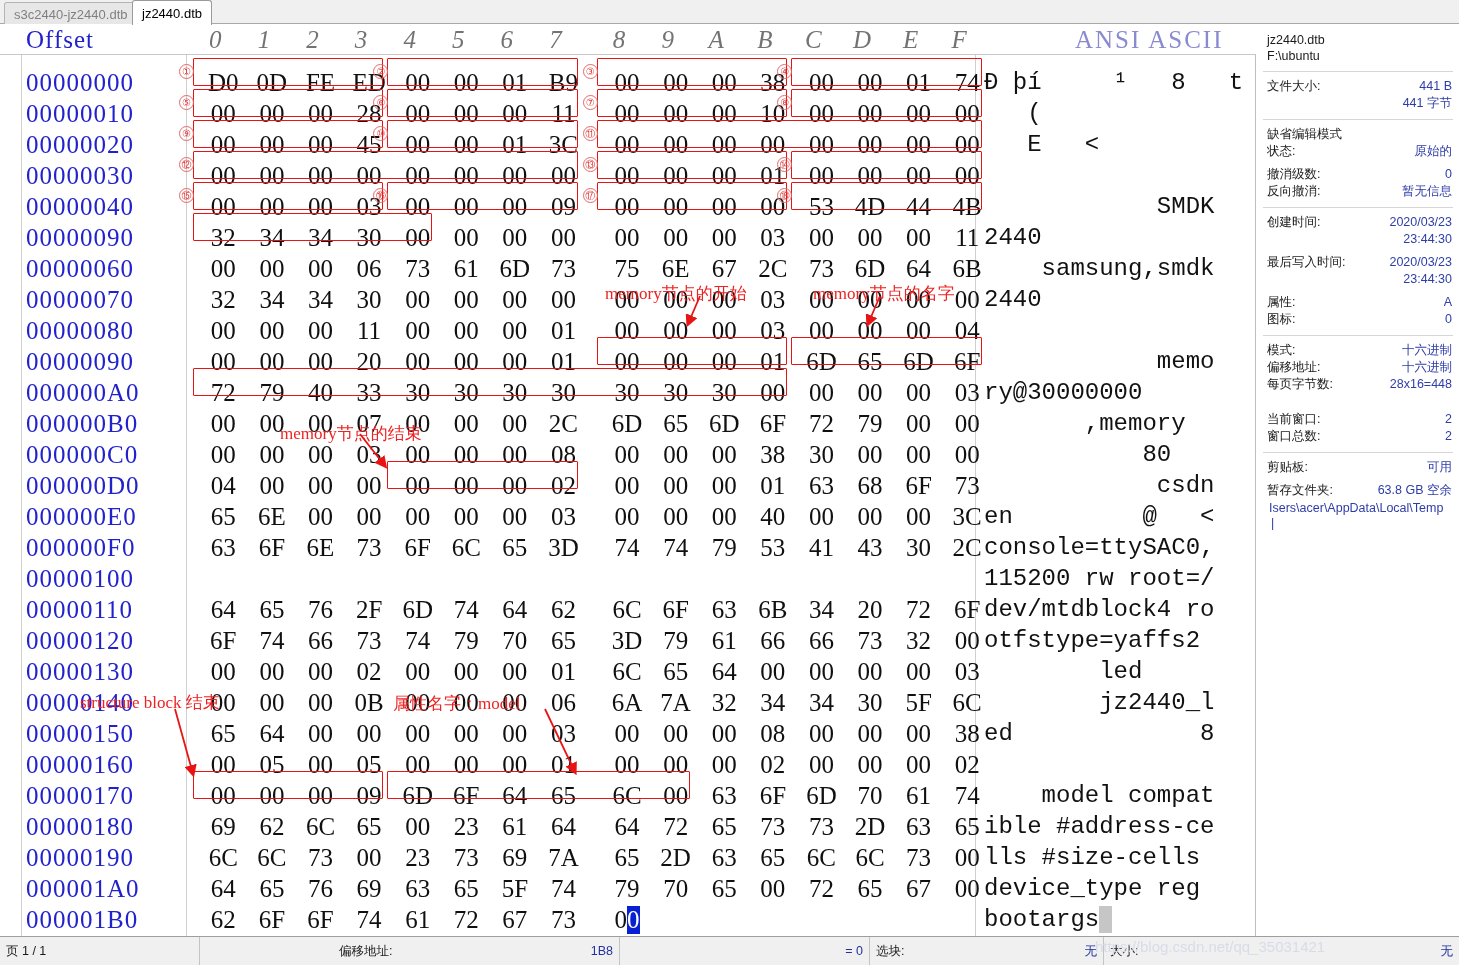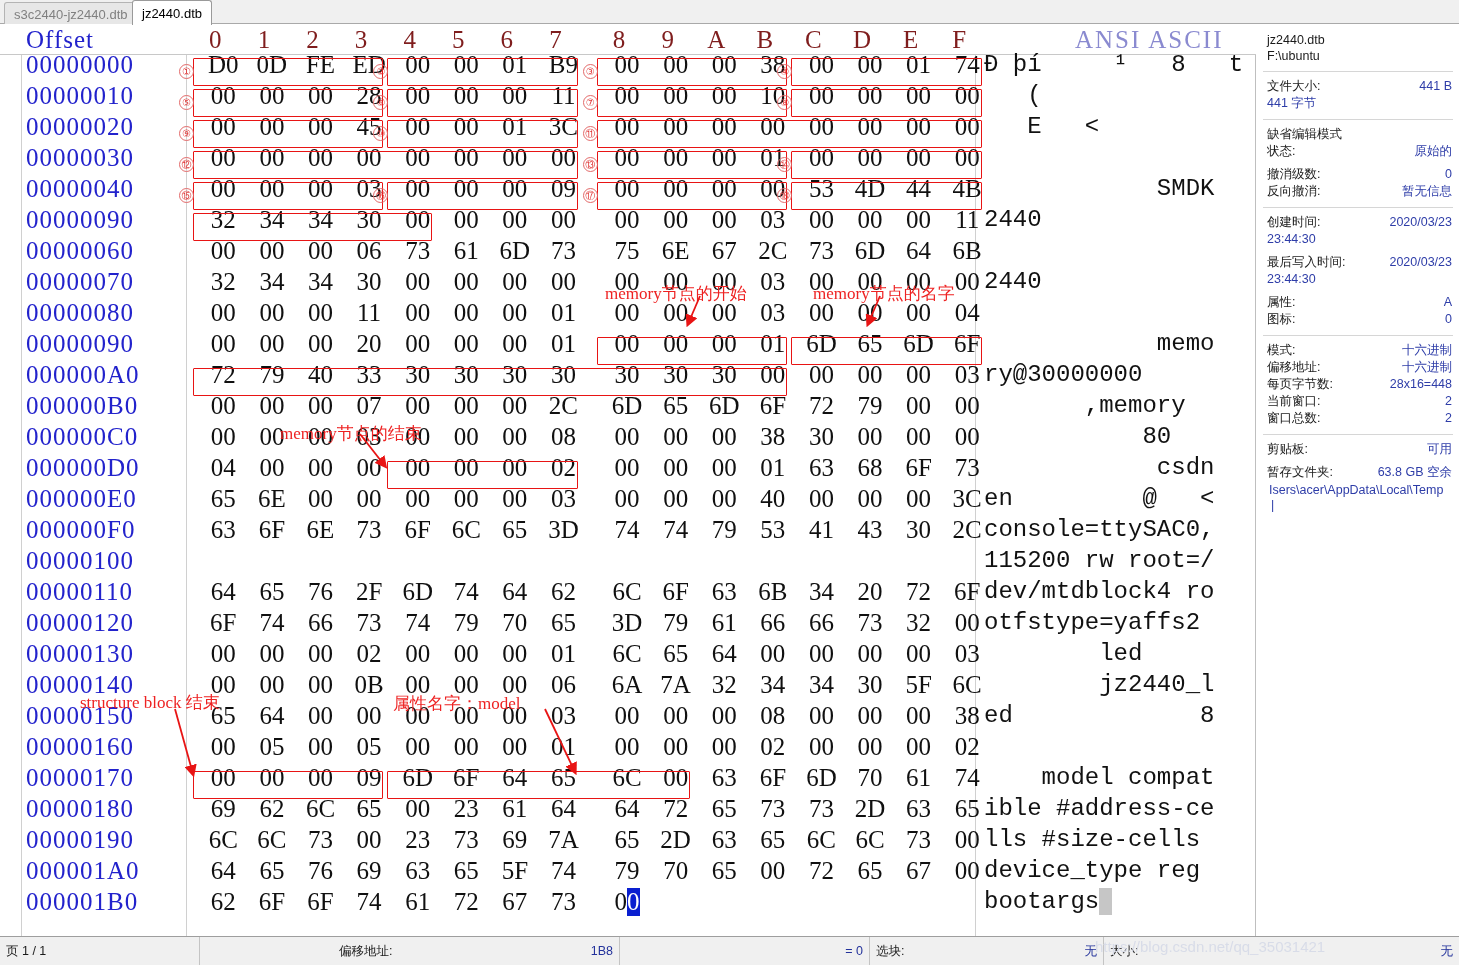--- a/index.html
+++ b/index.html
@@ -67,21 +67,22 @@
     width: 150px;
     font-family: "Liberation Serif", serif;
     font-size: 25px;
     letter-spacing: 1px;
     color: #2222cc;
   }
   .hdr-cols {
     position: absolute; left: 191px; top: 2px;
     font-family: "Liberation Serif", serif;
     font-size: 25px;
-    color: #7f1d1d;
+    color: #737373;
+    font-style: italic;
   }
   .hdr-cols span {
     display: inline-block;
     width: 48.6px;
     text-align: center;
   }
   .hdr-cols span.gapcol { margin-left: 15px; }
   .hdr-ansi {
     position: absolute; left: 1075px; top: 2px;
     font-family: "Liberation Serif", serif;
@@ -92,21 +93,21 @@
 
   .vline {
     position: absolute; top: 0; width: 1px; height: 912px;
     background: #d0d0d0;
   }
   .vline.v1 { left: 21px; }
   .vline.v2 { left: 186px; }
   .vline.v3 { left: 975px; }
 
   .rows {
-    position: absolute; left: 0; top: 25px;
+    position: absolute; left: 0; top: 43px;
     width: 1041px;
   }
   .row {
     position: relative;
     height: 31px;
   }
   .off {
     position: absolute; left: 26px; top: 2px;
     font-family: "Liberation Serif", serif;
     font-size: 25px;
@@ -193,21 +194,21 @@
   .ip-sep { height: 1px; background: #d6d6d6; margin: 0 6px; }
   .ip-group { padding: 6px 7px 7px 10px; }
   .ip-line {
     display: flex; justify-content: space-between;
     line-height: 17px;
     white-space: nowrap;
   }
   .ip-line .k { color: #1a1a1a; }
   .ip-line .v { color: #2e3da8; text-align: right; }
   .ip-line.single { display: block; }
-  .ip-line.rightonly { }
+  .ip-line.rightonly { justify-content: flex-end; }
   .ip-path {
     color: #2e3da8;
     font-size: 12.5px;
     line-height: 16px;
     padding: 1px 2px 0 2px;
     white-space: nowrap;
     overflow: hidden;
   }
   .ip-cursor {
     color: #2e3da8;
@@ -300,20 +301,21 @@
           <div class="ascii">            SMDK</div>
         </div>
         <div class="row">
           <div class="off">00000090</div>
           <div class="bytes"><span>32</span><span>34</span><span>34</span><span>30</span><span>00</span><span>00</span><span>00</span><span>00</span><span class="gapcol">00</span><span>00</span><span>00</span><span>03</span><span>00</span><span>00</span><span>00</span><span>11</span></div>
           <div class="ascii">2440            </div>
         </div>
         <div class="row">
           <div class="off">00000060</div>
           <div class="bytes"><span>00</span><span>00</span><span>00</span><span>06</span><span>73</span><span>61</span><span>6D</span><span>73</span><span class="gapcol">75</span><span>6E</span><span>67</span><span>2C</span><span>73</span><span>6D</span><span>64</span><span>6B</span></div>
+          <div class="ascii">    samsung,smdk</div>
         </div>
         <div class="row">
           <div class="off">00000070</div>
           <div class="bytes"><span>32</span><span>34</span><span>34</span><span>30</span><span>00</span><span>00</span><span>00</span><span>00</span><span class="gapcol">00</span><span>00</span><span>00</span><span>03</span><span>00</span><span>00</span><span>00</span><span>00</span></div>
           <div class="ascii">2440            </div>
         </div>
         <div class="row">
           <div class="off">00000080</div>
           <div class="bytes"><span>00</span><span>00</span><span>00</span><span>11</span><span>00</span><span>00</span><span>00</span><span>01</span><span class="gapcol">00</span><span>00</span><span>00</span><span>03</span><span>00</span><span>00</span><span>00</span><span>04</span></div>
           <div class="ascii">                </div>
@@ -547,21 +549,21 @@
         <span class="v">十六进制</span>
       </div>
       <div class="ip-line">
         <span class="k">偏移地址:</span>
         <span class="v">十六进制</span>
       </div>
       <div class="ip-line">
         <span class="k">每页字节数:</span>
         <span class="v">28x16=448</span>
       </div>
-      <div class="ip-line" style="margin-top:0">
+      <div class="ip-line" style="margin-top:18px">
         <span class="k">当前窗口:</span>
         <span class="v">2</span>
       </div>
       <div class="ip-line">
         <span class="k">窗口总数:</span>
         <span class="v">2</span>
       </div>
     </div>
     <div class="ip-sep"></div>
 

